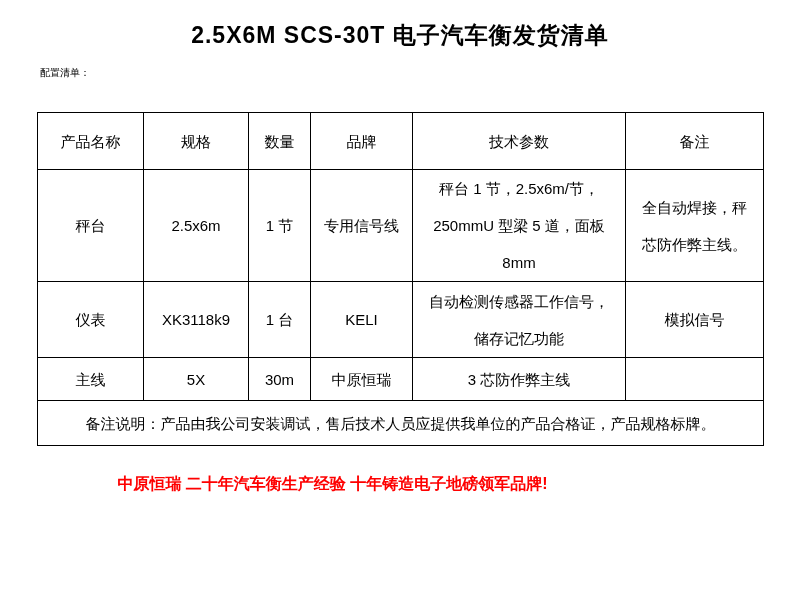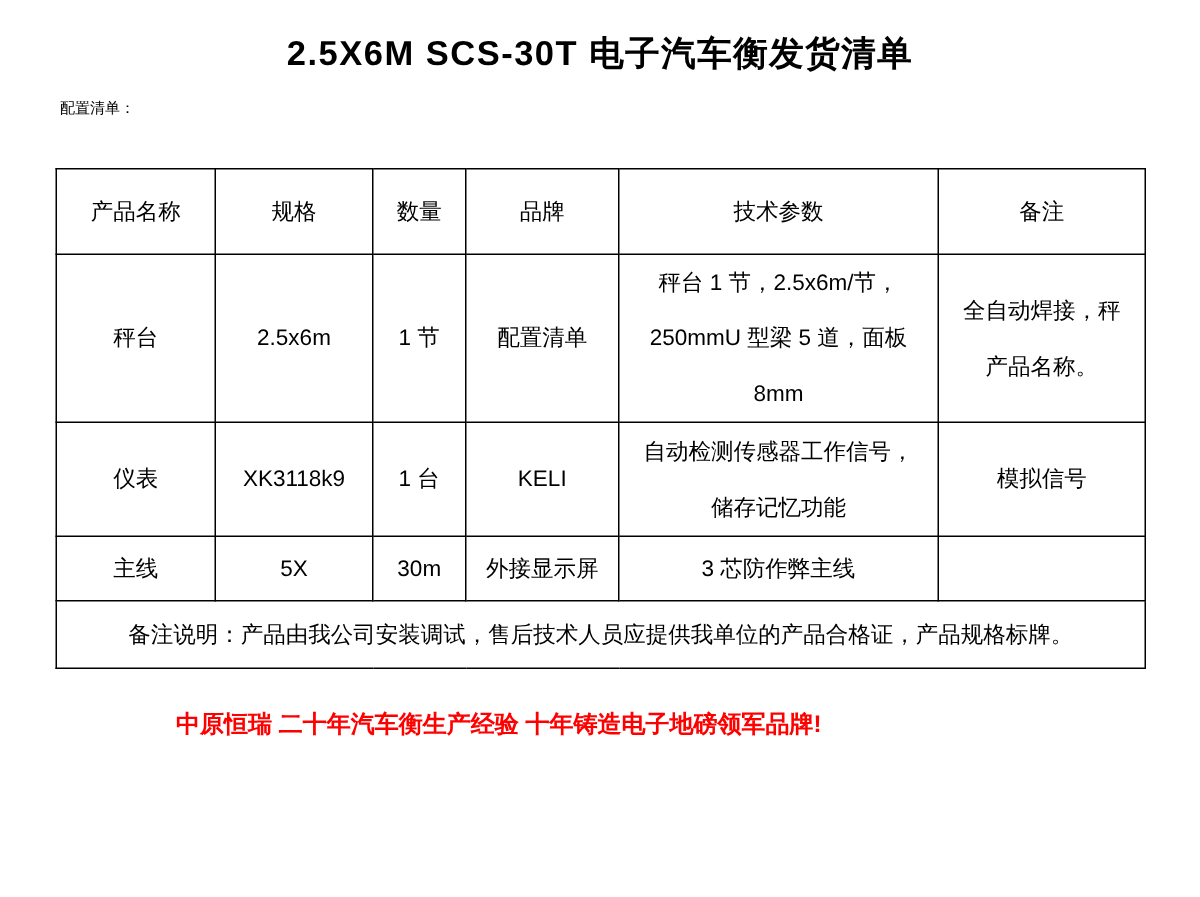--- a/index.html
+++ b/index.html
@@ -89,40 +89,40 @@
       <th>规格</th>
       <th>数量</th>
       <th>品牌</th>
       <th>技术参数</th>
       <th>备注</th>
     </tr>
     <tr class="h77">
       <td>秤台</td>
       <td>2.5x6m</td>
       <td>1 节</td>
-      <td>配置清单</td>
+      <td>专用信号线</td>
       <td>秤台 1 节，2.5x6m/节，
 250mmU 型梁 5 道，面板 8mm</td>
       <td>全自动焊接，秤
-产品名称。</td>
+芯防作弊主线。</td>
     </tr>
     <tr class="h76">
       <td>仪表</td>
       <td>XK3118k9</td>
       <td>1 台</td>
       <td>KELI</td>
       <td>自动检测传感器工作信号，
 储存记忆功能</td>
       <td>模拟信号</td>
     </tr>
     <tr class="h43">
       <td>主线</td>
       <td>5X</td>
       <td>30m</td>
-      <td>外接显示屏</td>
+      <td>中原恒瑞</td>
       <td>3 芯防作弊主线</td>
       <td></td>
     </tr>
     <tr class="h45">
       <td class="footnote-cell" colspan="6">备注说明：产品由我公司安装调试，售后技术人员应提供我单位的产品合格证，产品规格标牌。</td>
     </tr>
   </tbody>
 </table>
 
 <div class="slogan" style="color: rgb(254, 0, 0);">中原恒瑞 二十年汽车衡生产经验 十年铸造电子地磅领军品牌!</div>

